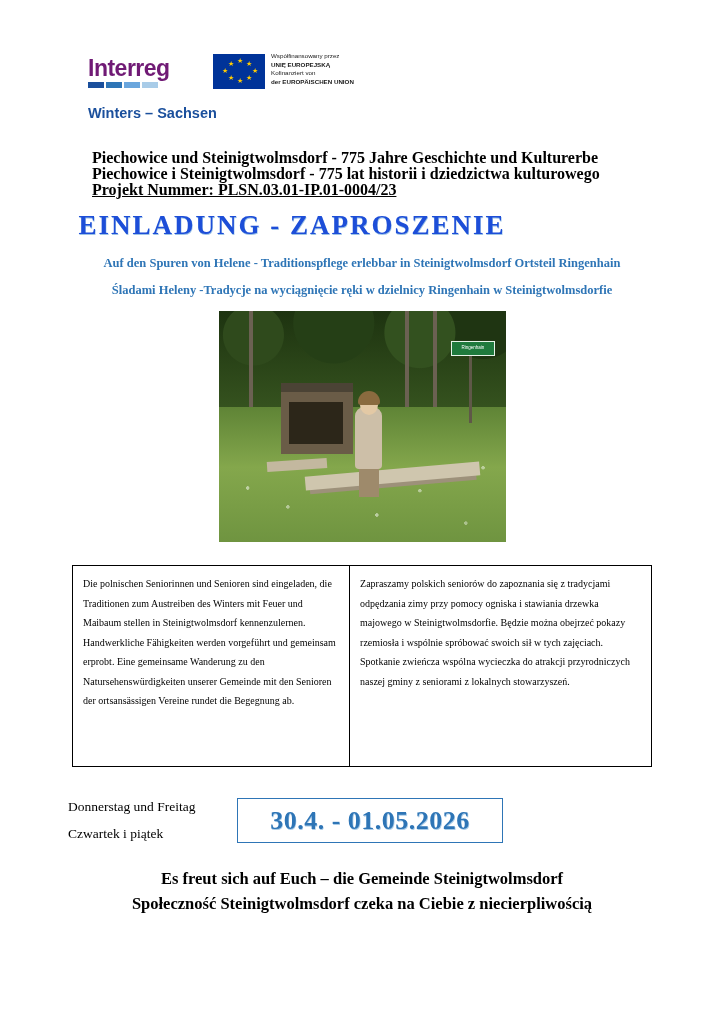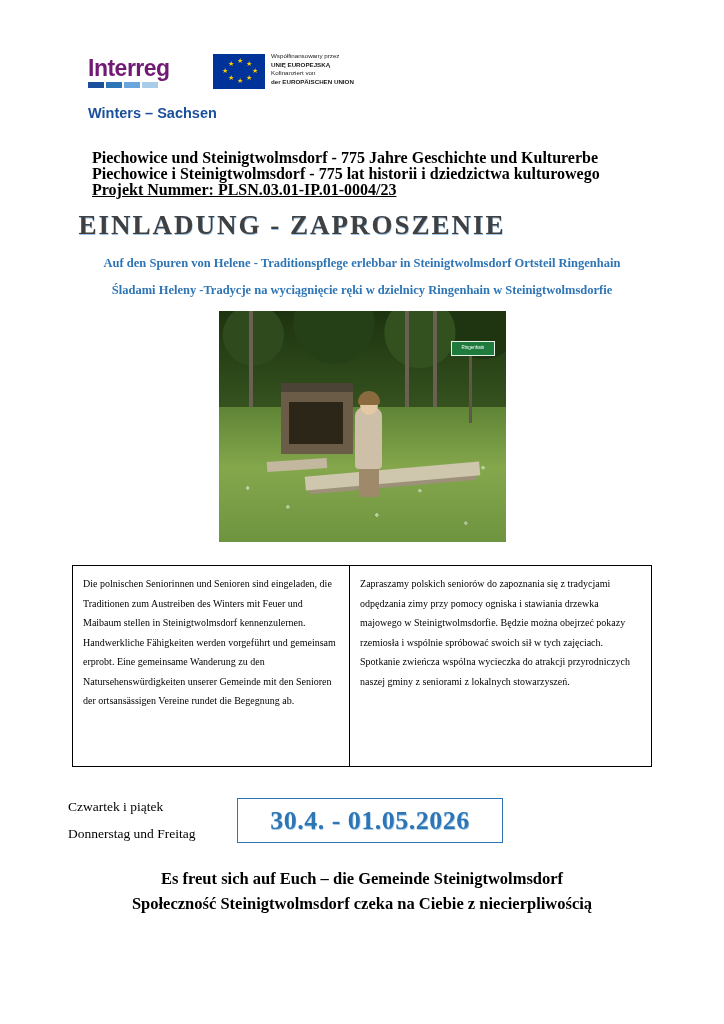--- a/index.html
+++ b/index.html
@@ -114,21 +114,21 @@
   .einladung {
     position: absolute;
     left: 0;
     top: 210px;
     width: 584px;
     text-align: center;
     font-family: "Liberation Serif", serif;
     font-weight: bold;
     font-size: 27px;
     letter-spacing: 2px;
-    color: #404040;
+    color: #1d4ed8;
     text-shadow: 0.5px 0.5px 0 #9dc3e6;
   }
 
   .subtitle {
     position: absolute;
     left: 0;
     width: 724px;
     text-align: center;
     font-family: "Liberation Serif", serif;
     font-weight: bold;
@@ -388,22 +388,22 @@
     <span>Ringenhain</span>
   </div>
 </div>
 
 <div class="textbox">
   <div class="col de">Die polnischen Seniorinnen und Senioren sind eingeladen, die Traditionen zum Austreiben des Winters mit Feuer und Maibaum stellen in Steinigtwolmsdorf kennenzulernen. Handwerkliche Fähigkeiten werden vorgeführt und gemeinsam erprobt. Eine gemeinsame Wanderung zu den Natursehenswürdigkeiten unserer Gemeinde mit den Senioren der ortsansässigen Vereine rundet die Begegnung ab.</div>
   <div class="col pl">Zapraszamy polskich seniorów do zapoznania się z tradycjami odpędzania zimy przy pomocy ogniska i stawiania drzewka majowego w Steinigtwolmsdorfie. Będzie można obejrzeć pokazy rzemiosła i wspólnie spróbować swoich sił w tych zajęciach. Spotkanie zwieńcza wspólna wycieczka do atrakcji przyrodniczych naszej gminy z seniorami z lokalnych stowarzyszeń.</div>
 </div>
 
 <div class="days">
+  <div>Donnerstag und Freitag</div>
   <div>Czwartek i piątek</div>
-  <div>Donnerstag und Freitag</div>
 </div>
 <div class="datebox">
   <div class="dt">30.4. - 01.05.2026</div>
 </div>
 
 <div class="footer">
   <div>Es freut sich auf Euch – die Gemeinde Steinigtwolmsdorf</div>
   <div>Społeczność Steinigtwolmsdorf czeka na Ciebie z niecierpliwością</div>
 </div>
 

